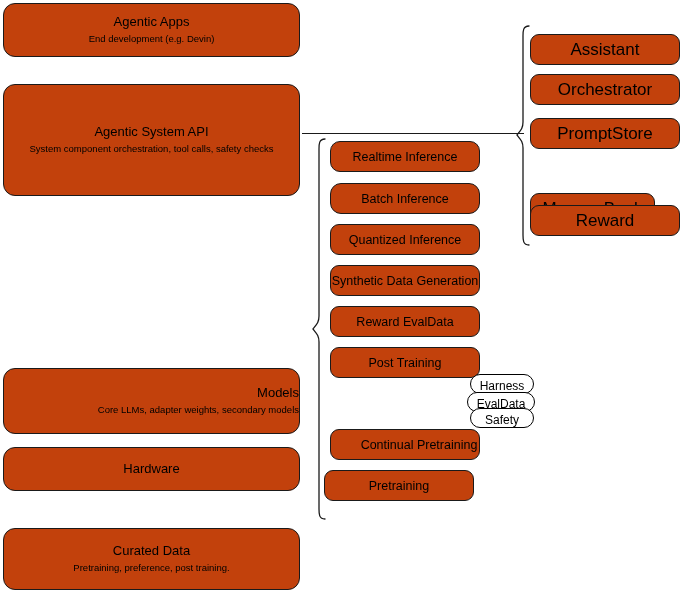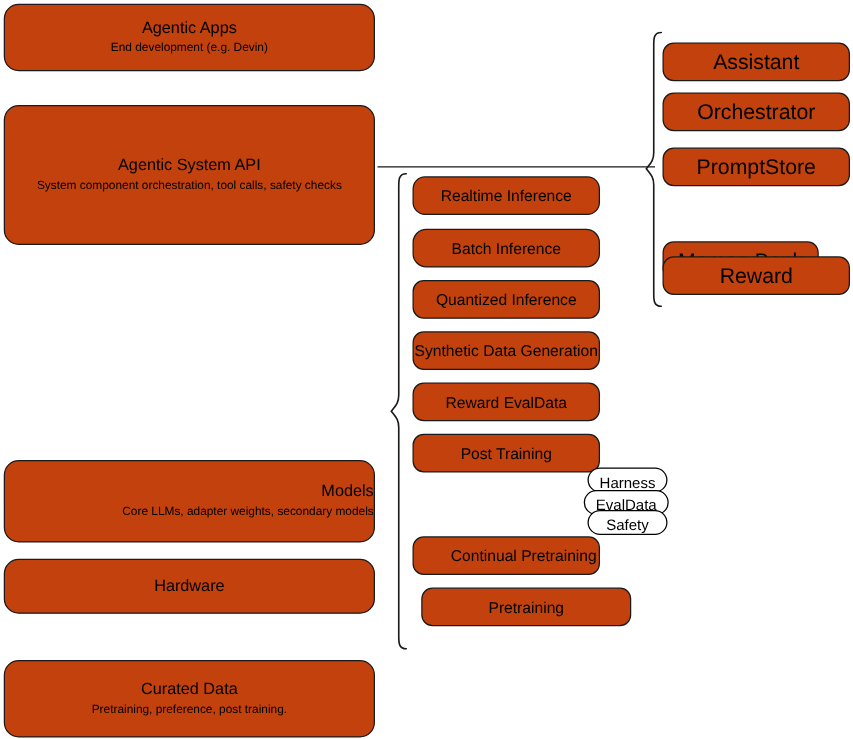--- a/index.html
+++ b/index.html
@@ -137,21 +137,21 @@
 
   <div class="box capability-box" style="left:330px; top:347px; width:150px;">
     <div class="title">Post Training</div>
   </div>
 
 
   <div class="box capability-box" style="left:330px; top:429px; width:150px;padding-left:28px;">
     <div class="title">Continual Pretraining</div>
   </div>
 
-  <div class="box capability-box" style="left:337px; top:470px; width:168px;text-align:right;">
+  <div class="box capability-box" style="left:324px; top:470px; width:150px;text-align:right;">
     <div class="title">Pretraining</div>
   </div>
 
   <div class="pill" style="left:470px; top:374px; width:64px;">
     <div class="title">Harness</div>
   </div>
 
   <div class="pill" style="left:467px; top:392px; width:68px;">
     <div class="title">EvalData</div>
   </div>

